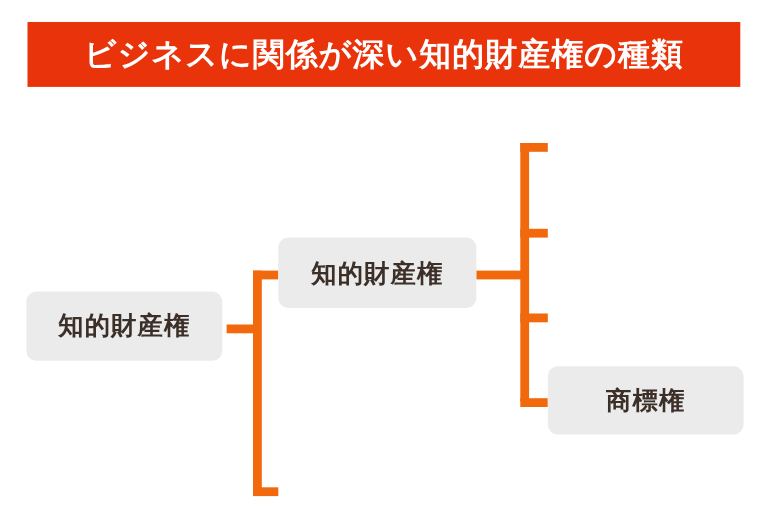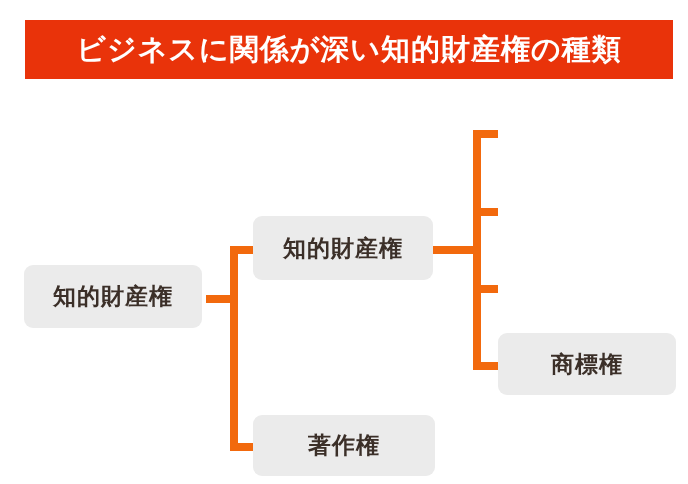--- a/index.html
+++ b/index.html
@@ -65,23 +65,20 @@
   <div class="line" style="left:465px;top:354px;width:25px;height:3px;"></div>
 
   <div class="node node-root">
     <span>知的財産権</span>
   </div>
 
   <div class="node node-industrial">
     <span>知的財産権</span>
   </div>
 
-  <div class="node node-copyright">
-    <span>著作権</span>
-  </div>
 
 
 
 
   <div class="node node-trademark">
     <span>商標権</span>
   </div>
 
 </div>
 

